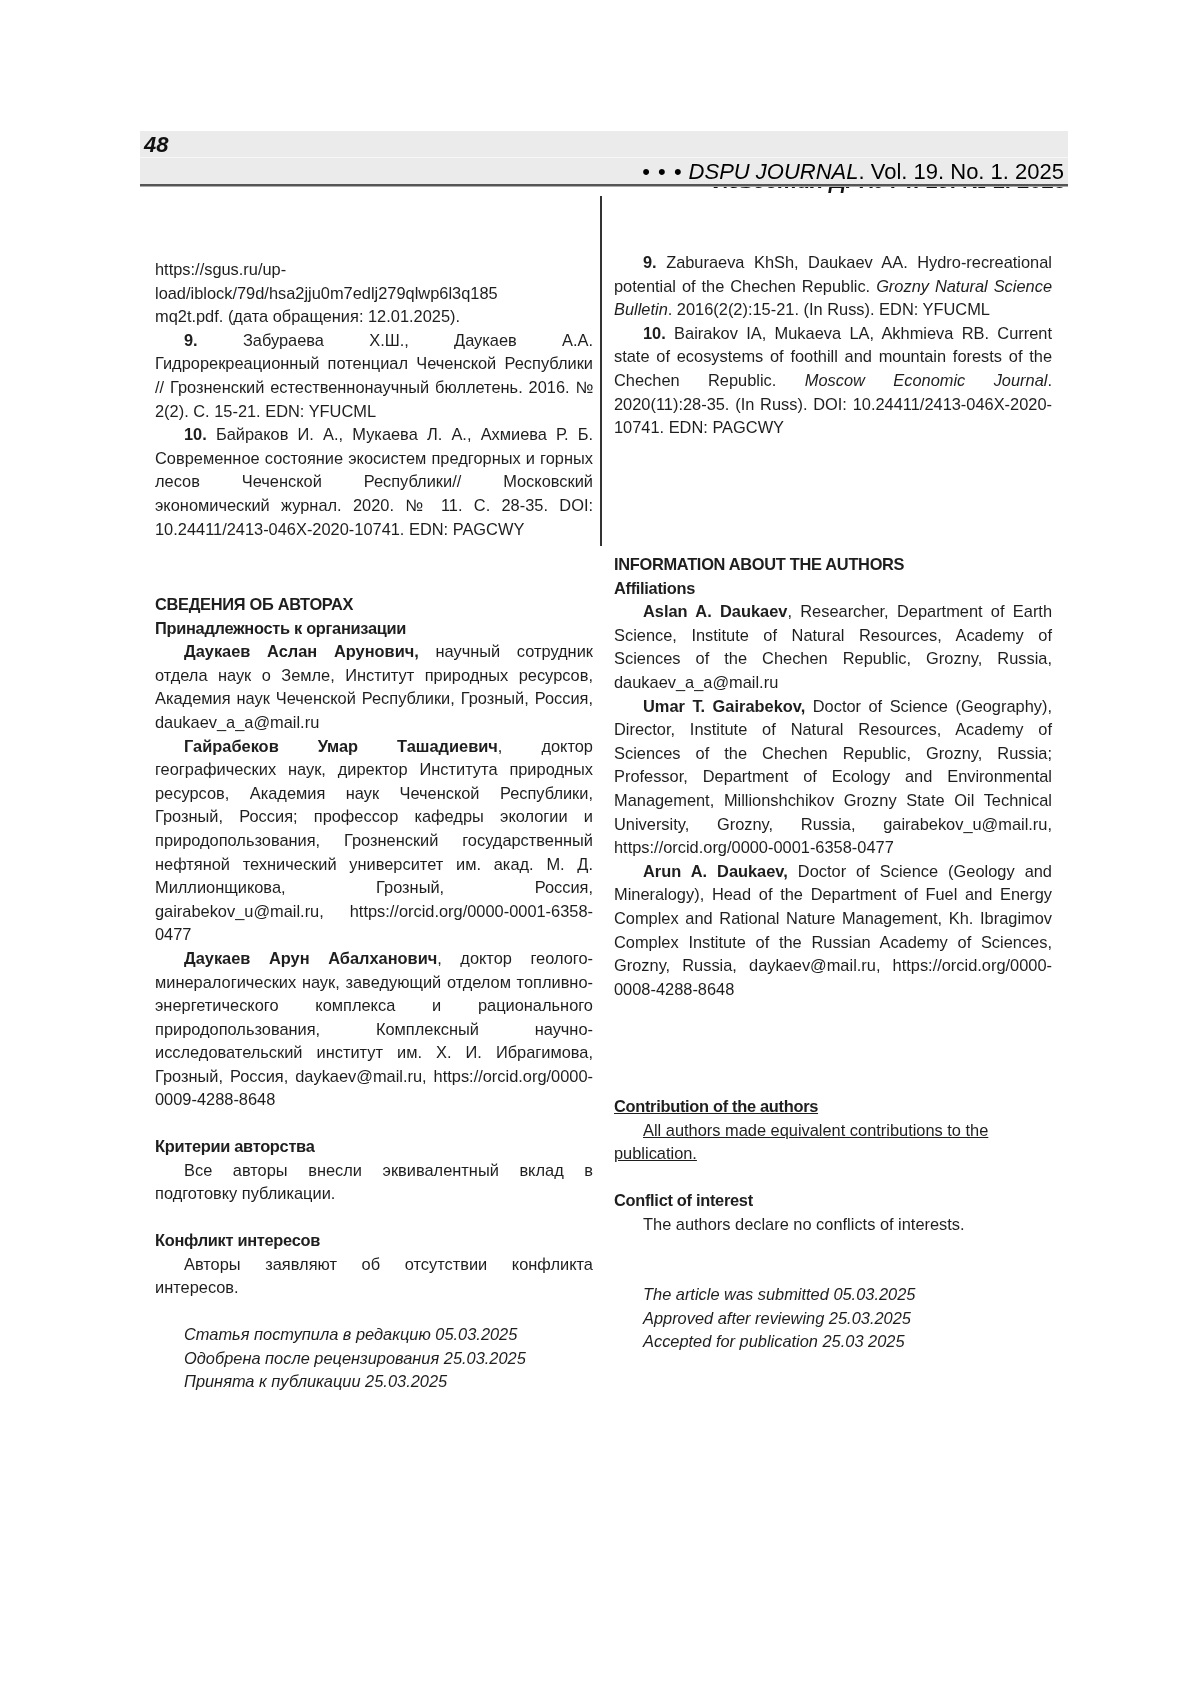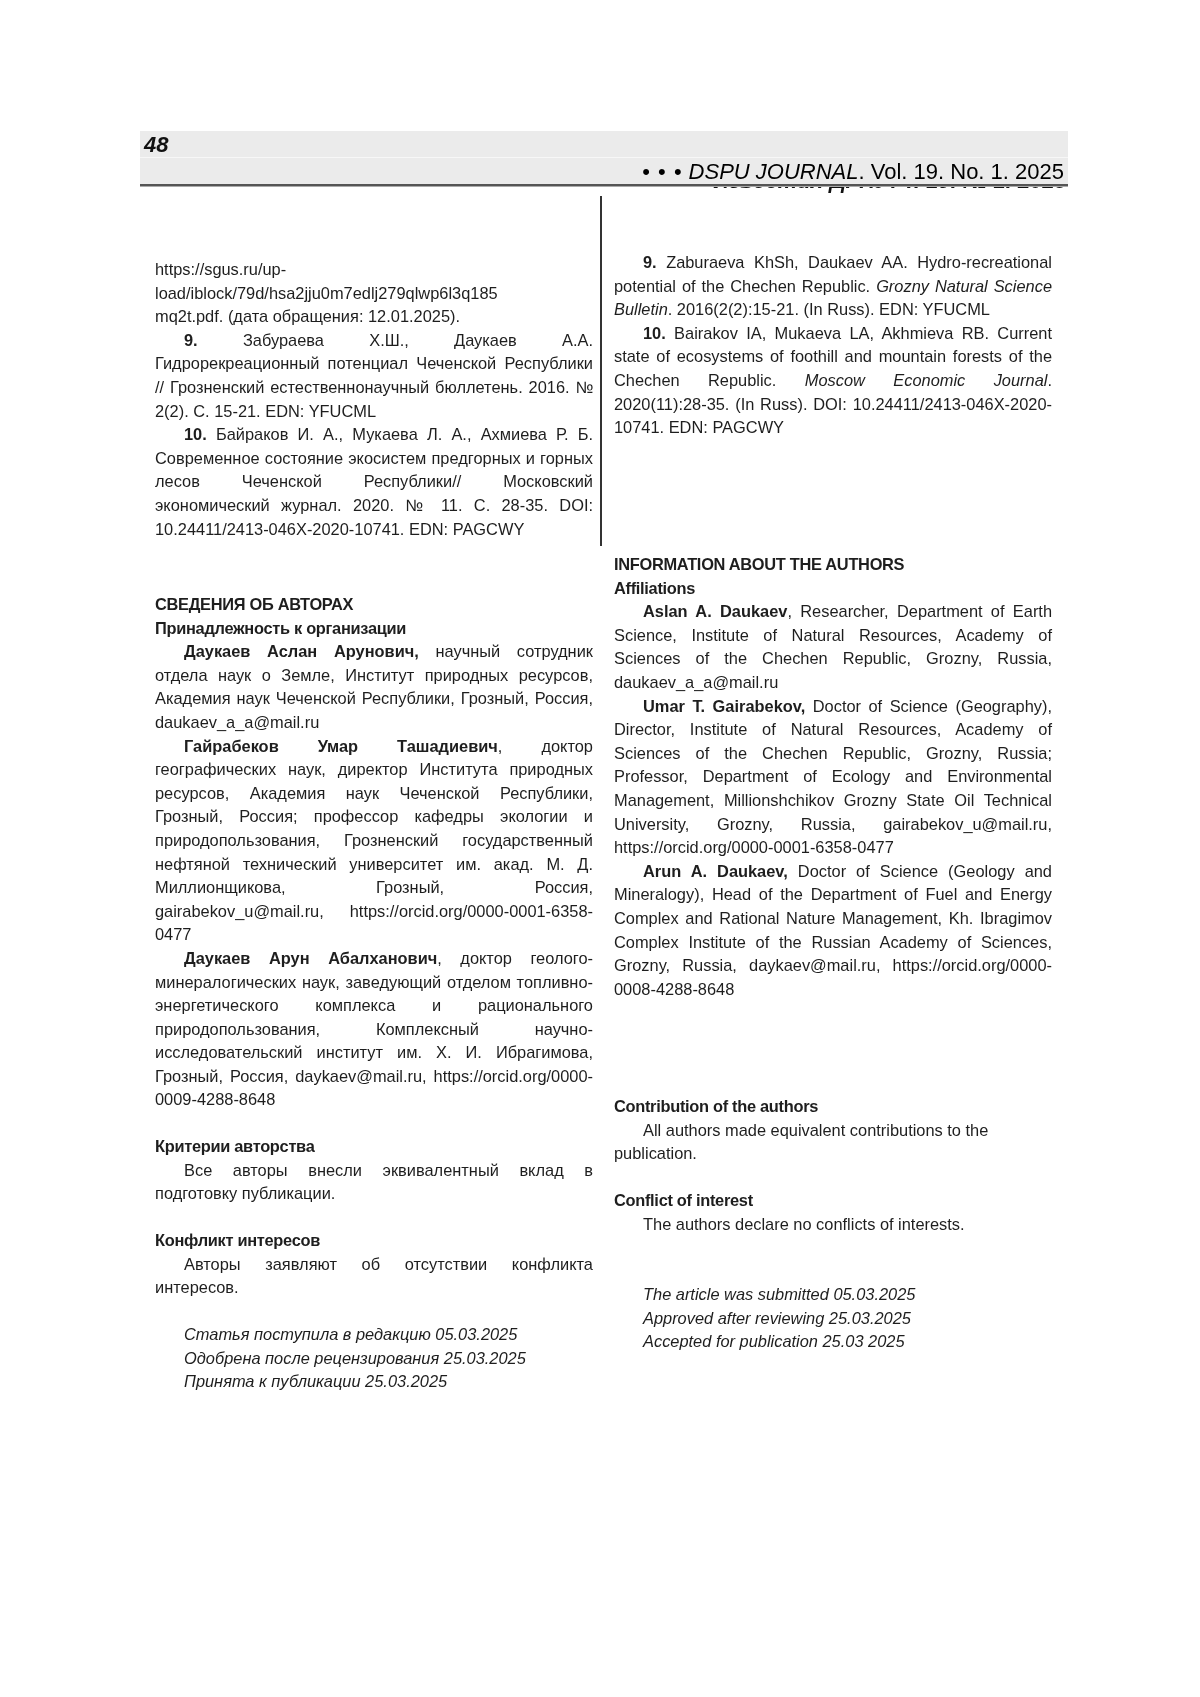--- a/index.html
+++ b/index.html
@@ -68,21 +68,21 @@
   <p class="p h">Affiliations</p>
   <p class="p ind"><span class="b">Aslan A. Daukaev</span><span>, Researcher, Department of Earth Science, Institute of Natural Resources, Academy of Sciences of the Chechen Republic, Grozny, Russia, daukaev_a_a@mail.ru</span></p>
   <p class="p ind"><span class="b">Umar T. Gairabekov,</span><span> Doctor of Science (Geography), Director, Institute of Natural Resources, Academy of Sciences of the Chechen Republic, Grozny, Russia; Professor, Department of Ecology and Environmental Management, Millionshchikov Grozny State Oil Technical University, Grozny, Russia, gairabekov_u@mail.ru, https://orcid.org/0000-0001-6358-0477</span></p>
   <p class="p ind"><span class="b">Arun A. Daukaev,</span><span> Doctor of Science (Geology and Mineralogy), Head of the Department of Fuel and Energy Complex and Rational Nature Management, Kh. Ibragimov Complex Institute of the Russian Academy of Sciences, Grozny, Russia, daykaev@mail.ru, https://orcid.org/0000-0008-4288-8648</span></p>
 </div>
 
 <div class="col left" style="top:1095px;">
   <p class="p h">Критерии авторства</p>
   <p class="p ind">Все авторы внесли эквивалентный вклад в подготовку публикации.</p>
 </div>
-<div class="col right" style="top:1095px;">
+<div class="col right" style="top:1095px;text-decoration:underline;">
   <p class="p h">Contribution of the authors</p>
   <p class="p ind" style="text-align:left">All authors made equivalent contributions to the publication.</p>
 </div>
 
 <div class="col left" style="top:1189px;">
   <p class="p h">Конфликт интересов</p>
   <p class="p ind">Авторы заявляют об отсутствии конфликта интересов.</p>
 </div>
 <div class="col right" style="top:1189px;">
   <p class="p h">Conflict of interest</p>

